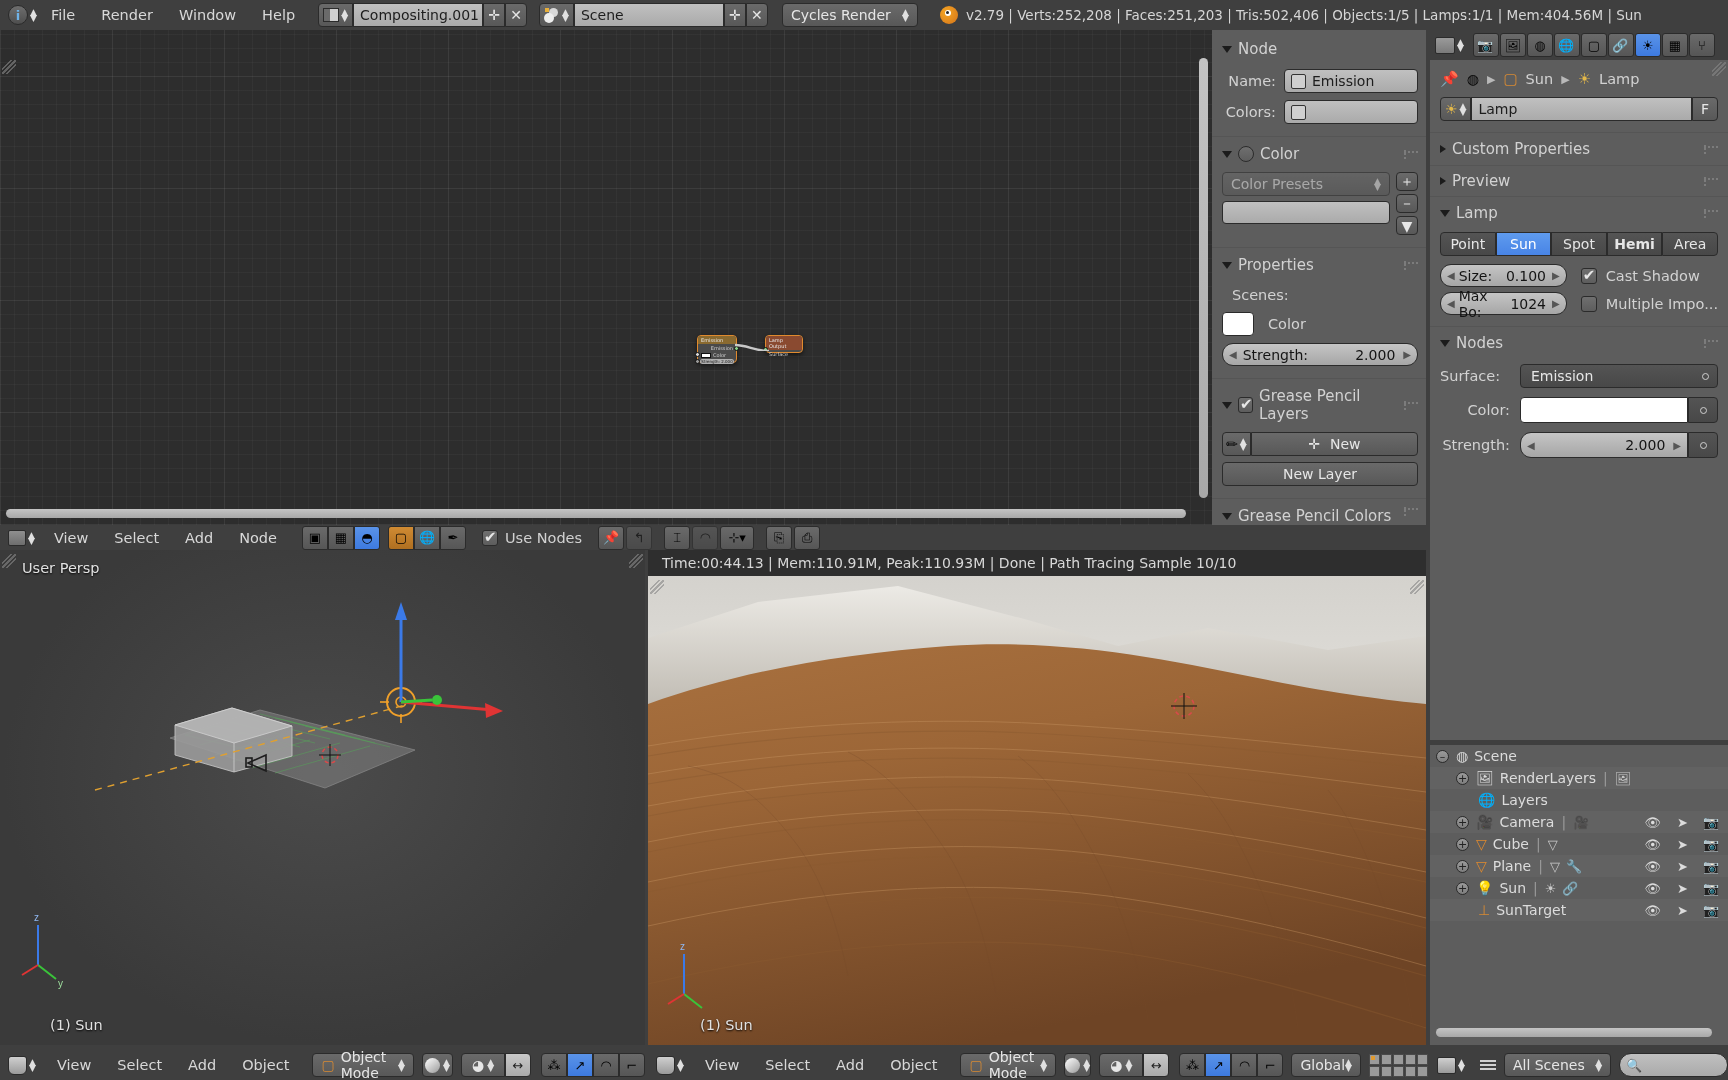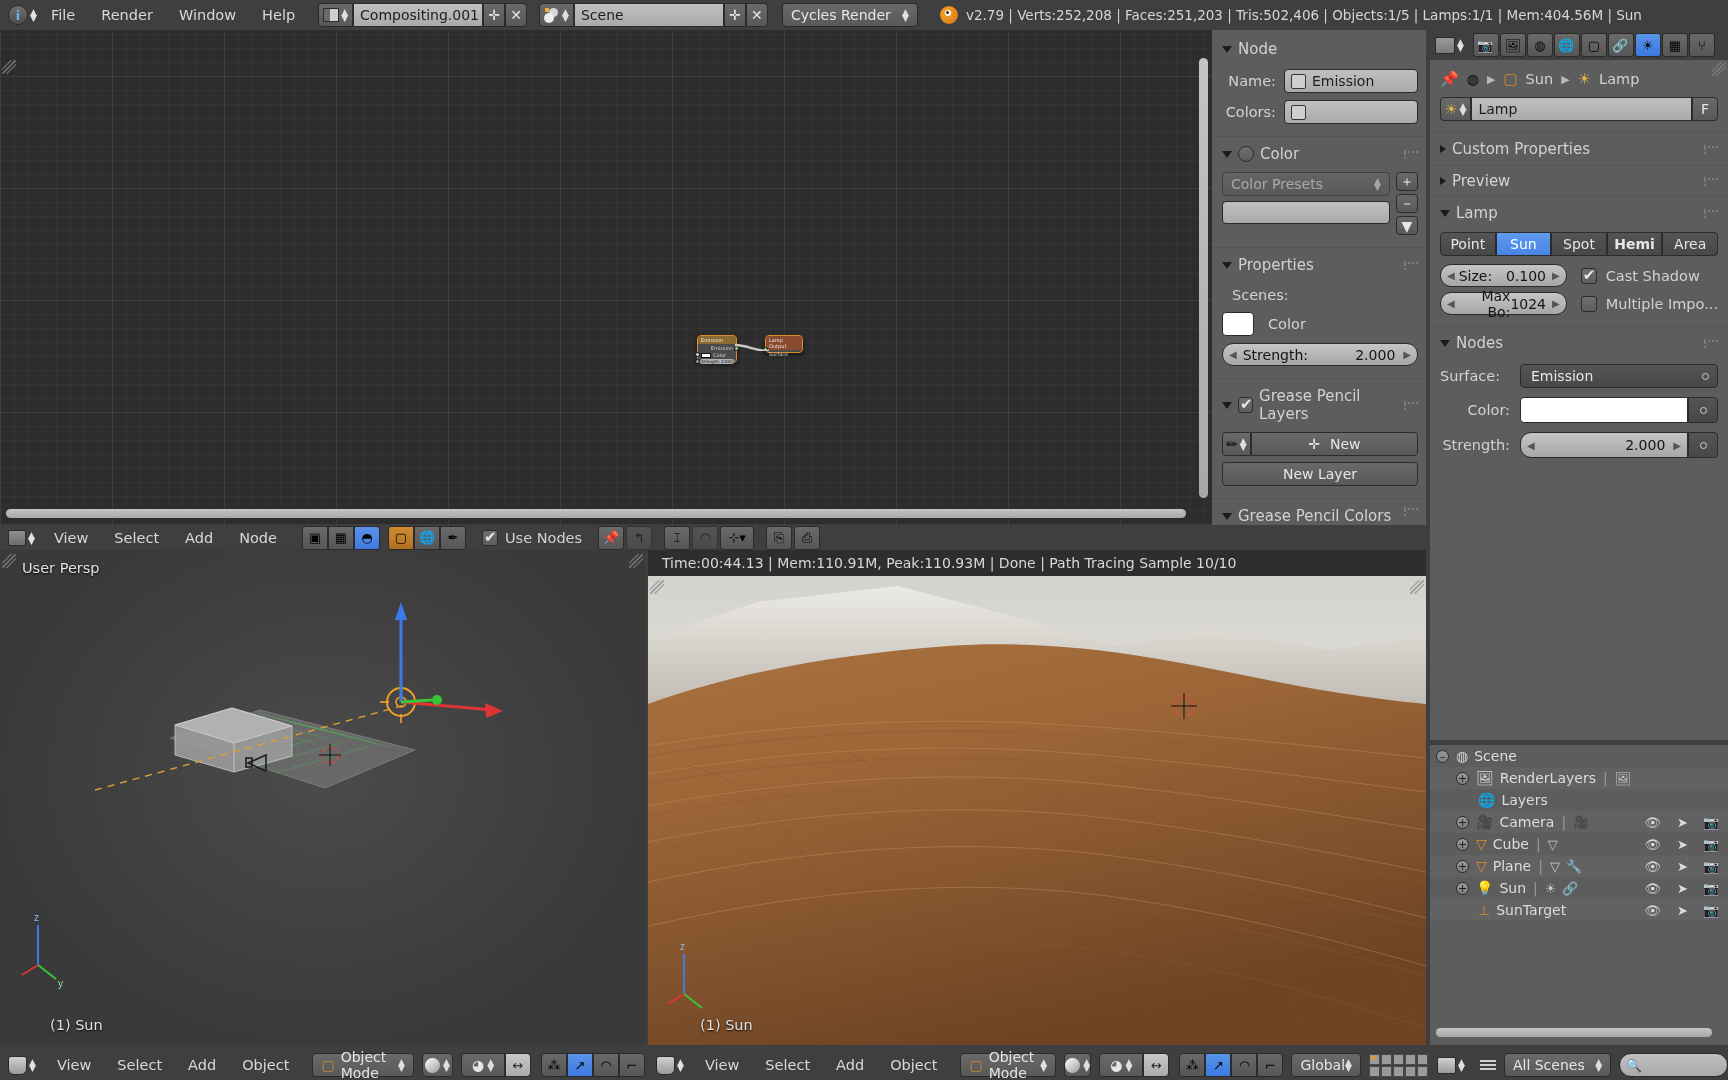--- a/index.html
+++ b/index.html
@@ -447,21 +447,21 @@
       <div style="display:flex;gap:14px;margin-top:8px;">
         <div style="width:128px;">
           <div class="numf">
             <span class="arrL">◀</span>
             <span style="margin-left:4px;margin-right:auto;">Size:</span>
             <span style="margin-right:6px;">0.100</span>
             <span class="arrR">▶</span>
           </div>
           <div class="numf" style="margin-top:5px;">
             <span class="arrL">◀</span>
-            <span style="margin-left:13px;margin-right:auto;text-align:right;">Max Bo:</span>
+            <span style="margin-left:4px;margin-right:auto;">Max Bo:</span>
             <span style="margin-right:6px;">1024</span>
             <span class="arrR">▶</span>
           </div>
         </div>
         <div style="flex:1;">
           <div style="display:flex;align-items:center;gap:9px;height:23px;">
             <span class="chk on"></span>
             <span class="lbl">Cast Shadow</span>
           </div>
           <div style="display:flex;align-items:center;gap:9px;height:23px;margin-top:5px;">

